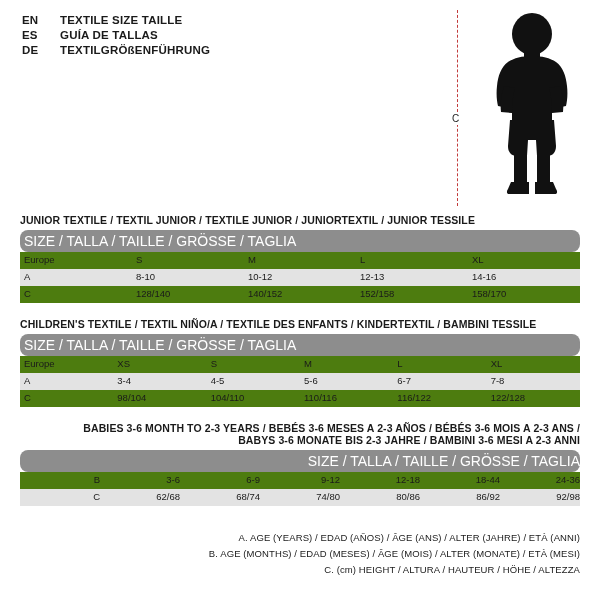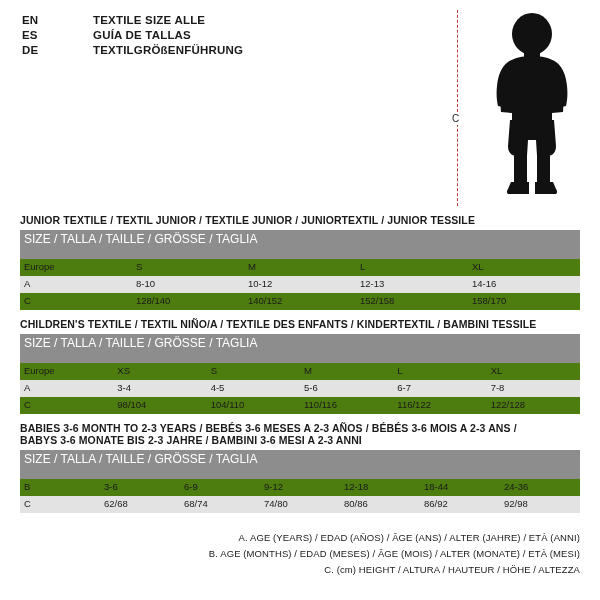--- a/index.html
+++ b/index.html
@@ -26,21 +26,20 @@
   .header {
     position: absolute;
     top: 14px;
     left: 22px;
     width: 420px;
   }
   .lang-row {
     display: flex;
     align-items: flex-start;
     margin-bottom: 3px;
-    gap: 33px;
   }
   .lang-code {
     width: 38px;
     font-size: 11.5px;
     font-weight: bold;
     letter-spacing: .2px;
   }
   .lang-title {
     font-size: 11.5px;
     font-weight: bold;
@@ -97,23 +96,24 @@
   }
   table.size-table td {
     font-size: 9.5px;
     padding: 3px 0 3px 4px;
     vertical-align: middle;
     line-height: 1.15;
   }
   tr.head-row td {
     background: #8d8d8d;
     color: #ffffff;
-    font-size: 12px;
+    font-size: 14px;
     font-weight: normal;
-    padding: 3px 0 12px 4px;
+    padding: 3px 0 3px 4px;
+    border-radius: 8px;
   }
   tr.shaded td {
     background: #e3e3e3;
   }
   tr.plain td {
     background: #4d7c0f;
   }
   td.label-col {
     width: 88px;
   }
@@ -131,21 +131,21 @@
   }
 </style>
 </head>
 <body>
 
 <div class="page">
 
   <div class="header">
     <div class="lang-row">
       <div class="lang-code">EN</div>
-      <div class="lang-title">TEXTILE SIZE ALLE</div>
+      <div class="lang-title">TEXTILE SIZE TAILLE</div>
     </div>
     <div class="lang-row">
       <div class="lang-code">ES</div>
       <div class="lang-title">GUÍA DE TALLAS</div>
     </div>
     <div class="lang-row">
       <div class="lang-code">DE</div>
       <div class="lang-title">TEXTILGRÖßENFÜHRUNG</div>
     </div>
   </div>
@@ -249,21 +249,21 @@
         <td>98/104</td>
         <td>104/110</td>
         <td>110/116</td>
         <td>116/122</td>
         <td>122/128</td>
       </tr>
     </tbody>
       </table>
   </div>
 
-  <div class="section" style="top: 422px;">
+  <div class="section" style="top: 422px; text-align: right;">
     <div class="section-title" style="white-space: pre-line;">BABIES 3-6 MONTH TO 2-3 YEARS / BEBÉS 3-6 MESES A 2-3 AÑOS / BÉBÉS 3-6 MOIS A 2-3 ANS /
 BABYS 3-6 MONATE BIS 2-3 JAHRE / BAMBINI 3-6 MESI A 2-3 ANNI</div>
     <table class="size-table">
       <tbody>
           <tr class="head-row">
         <td colspan="7">SIZE / TALLA / TAILLE / GRÖSSE / TAGLIA</td>
       </tr>
       <tr class="plain">
         <td class="label-col">B</td>
         <td>3-6</td>

